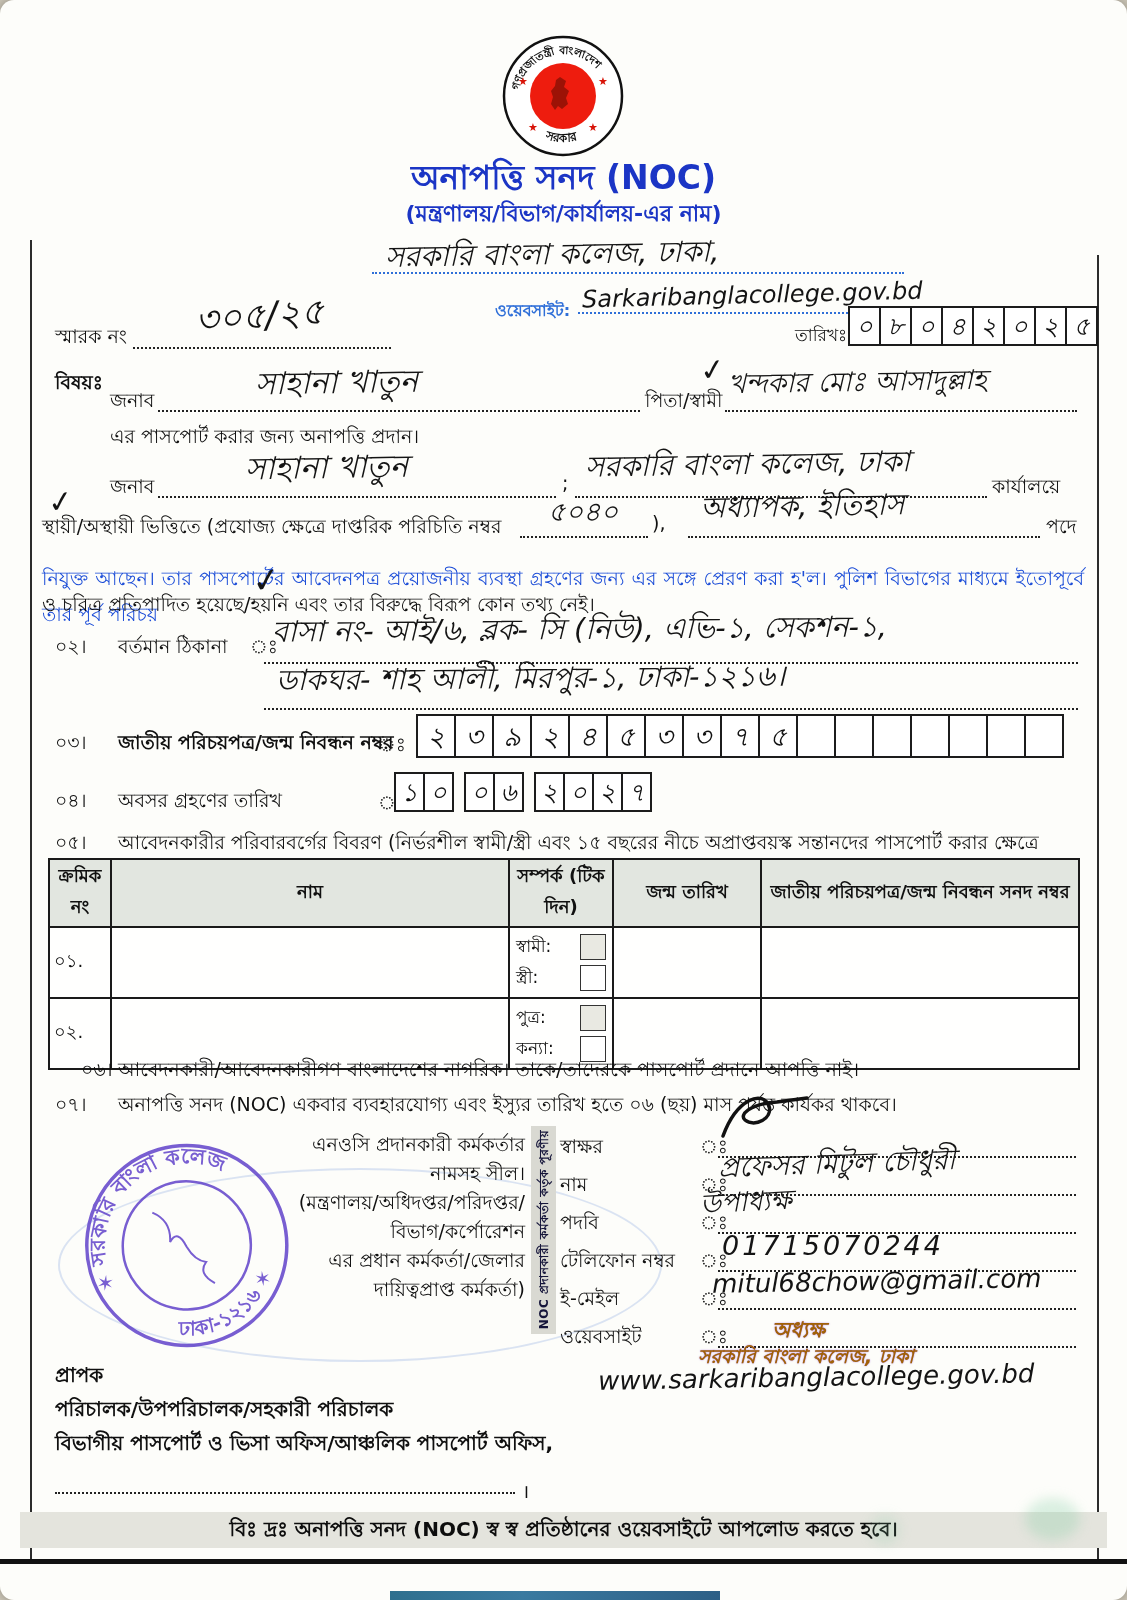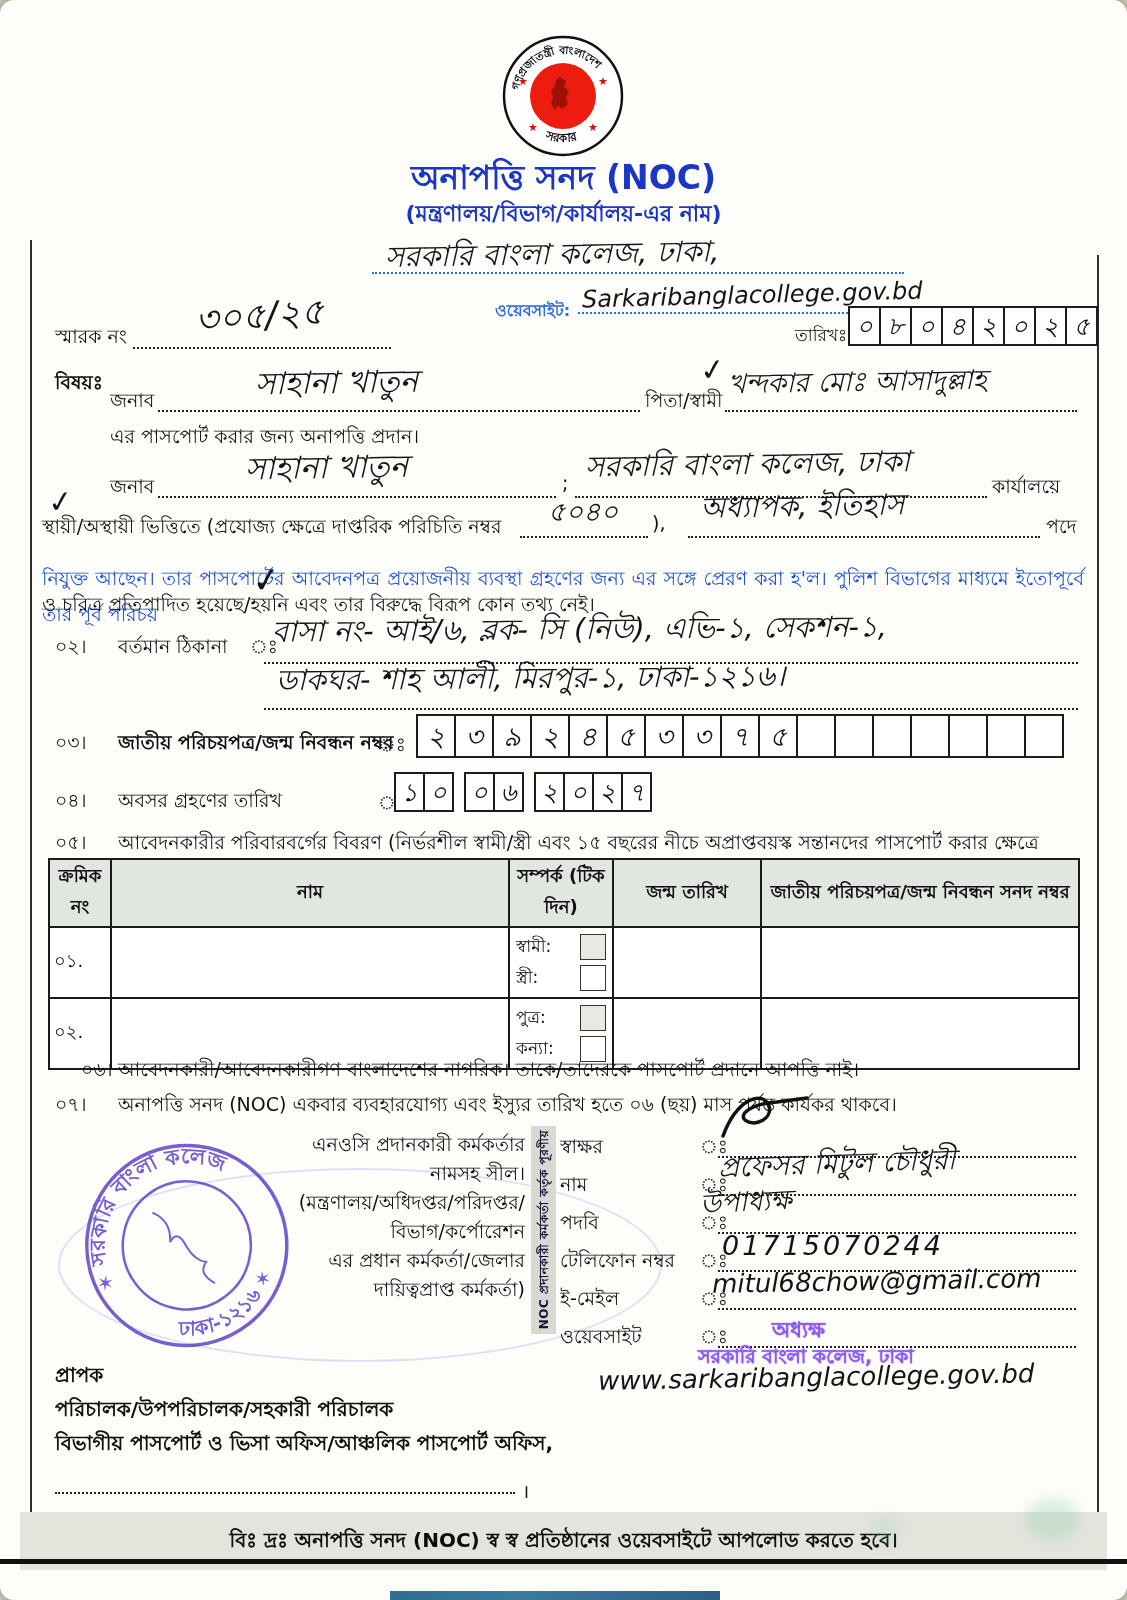--- a/index.html
+++ b/index.html
@@ -37,28 +37,28 @@
   .cbx { display:inline-block; width:24px; height:24px; border:1.5px solid #333; background:#fff; }
   .cbx.g { background:#e9e9e2; }
   .vstrip { position:absolute; left:531px; top:1126px; width:25px; height:208px; background:#d9d9d2;
             display:flex; align-items:center; justify-content:center; }
   .vstrip span { writing-mode:vertical-rl; transform:rotate(180deg); font-size:12px; font-weight:bold;
                  white-space:nowrap; color:#15153a; letter-spacing:.5px; }
   .leftlbl { position:absolute; left:295px; top:1130px; width:230px; text-align:right;
              font-size:19px; line-height:29px; color:#101010; }
   .sigfield-label { position:absolute; left:560px; font-size:19px; white-space:nowrap; }
   .sigcolon { position:absolute; left:700px; font-size:19px; }
-  .stamp-purple { position:absolute; color:#8b5cf6; font-weight:bold;
-                  text-shadow:0 0 1.5px rgba(120,30,210,.65); white-space:nowrap; }
+  .stamp-purple { position:absolute; color:#a16207; font-weight:bold;
+                  text-shadow:0 0 1.5px rgba(120,30,210,.65); white-space:nowrap;font-style:italic; }
   .roundstamp { position:absolute; left:80px; top:1138px; width:215px; height:215px;
                 transform:rotate(-38deg); opacity:.82; }
   .ghost-ellipse { position:absolute; left:58px; top:1168px; width:600px; height:190px;
                    border:2px solid rgba(95,135,215,.22); border-radius:50%; }
   .edge { position:absolute; width:2px; background:#2c2c2c; }
-  .footerbar { position:absolute; left:20px; right:20px; top:1512px; height:58px; background:#e4e4dd;
+  .footerbar { position:absolute; left:20px; right:20px; top:1512px; height:36px; background:#e4e4dd;
                display:flex; align-items:center; justify-content:center; }
   .footerbar span { font-size:20px; font-weight:bold; color:#0d0d0d; }
   .blackline { position:absolute; left:0; top:1559px; width:1127px; height:5px; background:#111; }
   .tealstrip { position:absolute; left:390px; top:1591px; width:330px; height:9px;
                background:linear-gradient(90deg,#2e6f8e,#3a7aa0 40%,#2d5f86); }
   .smudge { position:absolute; border-radius:50%; filter:blur(6px); }
 </style>
 </head>
 <body>
 

